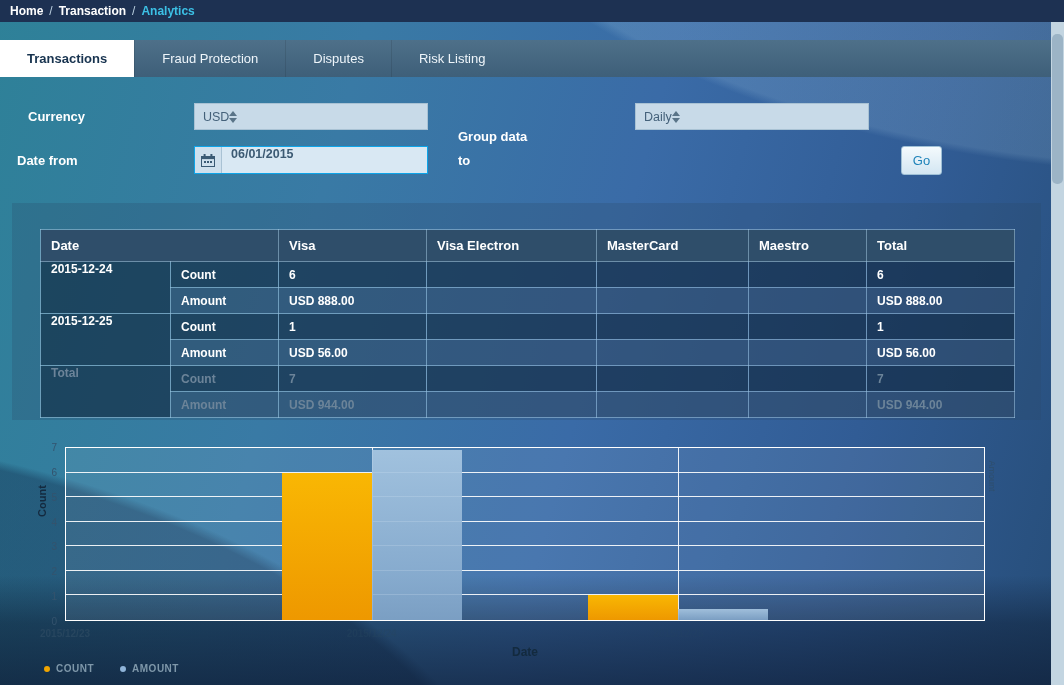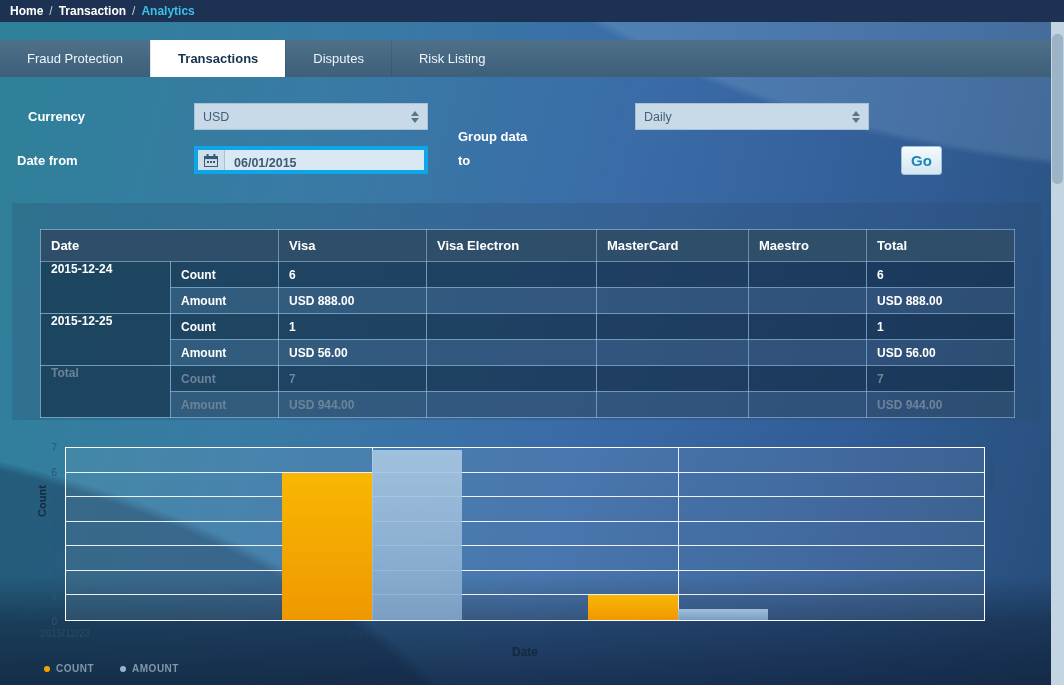--- a/index.html
+++ b/index.html
@@ -25,31 +25,31 @@
   .tabbar { position:absolute; left:0; top:40px; right:13px; height:37px;
     background:linear-gradient(#4e7089,#3e5f79); display:flex; }
   .tab { padding:0 27px; line-height:37px; color:#eef5fa; font-size:13px; border-left:1px solid rgba(0,0,0,0.10); cursor:pointer; white-space:nowrap; }
   .tab:first-child { border-left:none; }
   .tab.active { background:#ffffff; color:#17334f; font-weight:bold; }
 
   
   .filters { position:absolute; left:0; top:96px; width:1051px; height:92px; }
   .flabel { position:absolute; color:#fff; font-weight:bold; font-size:13px; }
   .select { position:absolute; width:234px; height:27px; background:#c8dae8; border:1px solid #a9c2d4;
-    display:flex; align-items:center; justify-content:space-between; padding:0 8px; font-size:12.5px; color:#44617a; cursor:pointer; }
+    display:flex; align-items:center; justify-content:flex-start; padding:0 8px; font-size:12.5px; color:#44617a; cursor:pointer; }
   .updown { display:flex; flex-direction:column; align-items:center; gap:2px; }
   .updown .up { width:0; height:0; border-left:4px solid transparent; border-right:4px solid transparent; border-bottom:5px solid #5a7488; }
   .updown .dn { width:0; height:0; border-left:4px solid transparent; border-right:4px solid transparent; border-top:5px solid #5a7488; }
-  .dateinput { position:absolute; width:234px; height:28px; background:#d9e8f3; border:4px solid #0ea5e9;
-    display:flex; align-items:flex-end; font-size:12.5px; color:#3c5a73; font-weight:bold; cursor:text; }
+  .dateinput { position:absolute; width:234px; height:28px; background:#d9e8f3; border:1px solid #0ea5e9;
+    display:flex; align-items:flex-start; font-size:12.5px; color:#3c5a73; font-weight:bold; cursor:text; }
   .calbox { width:27px; height:100%; border-right:1px solid #a9c2d4; display:flex; align-items:center; justify-content:center; background:#cfe0ed; }
   .dateval { padding-left:9px; }
   .go-btn { position:absolute; left:901px; top:50px; width:41px; height:29px;
     background:linear-gradient(#f4fafd,#d3e6f2); border:1px solid #9fc0d6; border-radius:3px;
-    color:#1e83b9; font-weight:bold; font-size:15px; text-align:center; line-height:27px; cursor:pointer; }
+    color:#1e83b9; font-weight:normal; font-size:13px; text-align:center; line-height:27px; cursor:pointer; }
 
   
   .table-panel { position:absolute; left:12px; top:203px; width:1029px; height:217px; background:rgba(42,72,106,0.26); }
   table.data { position:absolute; left:40px; top:229px; width:974px; border-collapse:collapse; table-layout:fixed; font-size:12px; color:#fff; }
   table.data th { background:#2f4e6a; height:32px; font-size:13px; text-align:left; padding:0 0 0 10px; font-weight:bold;
     border:1px solid rgba(170,205,230,0.5); }
   table.data td { height:26px; padding:0 0 0 10px; border:1px solid rgba(170,205,230,0.5); font-weight:bold; overflow:hidden; white-space:nowrap;margin-left:8px; }
   tr.row-count td { background:rgba(13,34,56,0.55); }
   tr.row-amount td { background:rgba(47,74,104,0.50); }
   td.datecell { vertical-align:top; padding-top:6px; }
@@ -87,22 +87,22 @@
 
 <div class="breadcrumb">
   <span class="crumb">Home</span>
   <span class="sep">/</span>
   <span class="crumb">Transaction</span>
   <span class="sep">/</span>
   <span class="crumb crumb-current">Analytics</span>
 </div>
 
 <div class="tabbar">
+  <div class="tab active">Transactions</div>
   <div class="tab">Fraud Protection</div>
-  <div class="tab active">Transactions</div>
   <div class="tab">Disputes</div>
   <div class="tab">Risk Listing</div>
 </div>
 
 <div class="filters">
   <div class="flabel" style="left:28px; top:13px;">Currency</div>
   <div class="select" style="left:194px; top:7px;">
     <span>USD</span>
     <span class="updown">
         <i class="up"></i>

